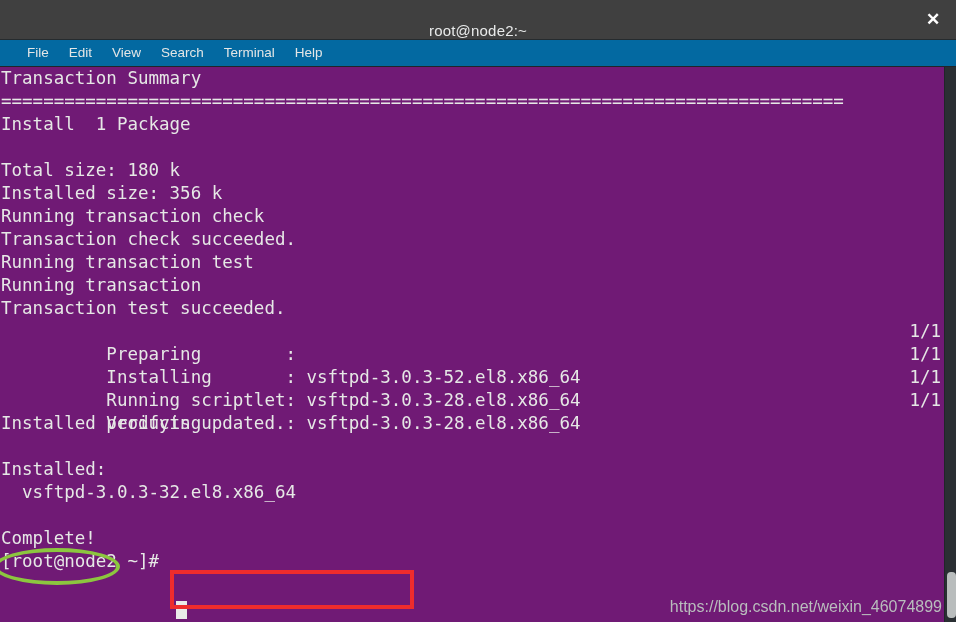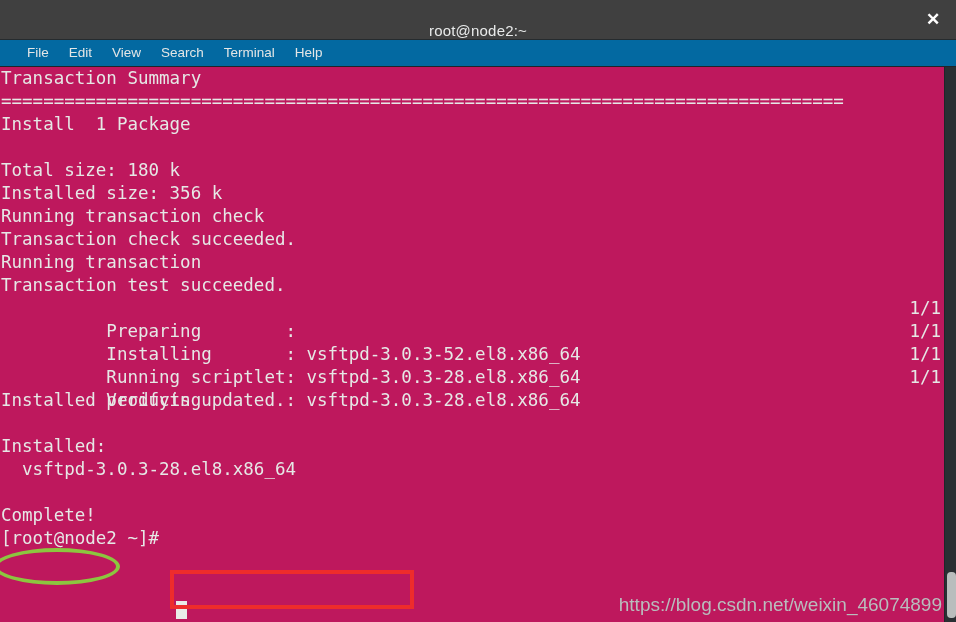--- a/index.html
+++ b/index.html
@@ -71,21 +71,21 @@
     color: #e4e6e6;
     padding: 2px 10px 3px 10px;
     cursor: default;
     white-space: nowrap;
   }
 
   
   #terminal {
     position: relative;
     height: 555px;
-    background: #be185d;
+    background: #701a75;
     overflow: hidden;
     padding: 0;
   }
   #screen {
     position: absolute;
     left: 0;
     top: 0;
     width: 944px;
     padding: 0 0 0 1px;
   }
@@ -140,21 +140,21 @@
     border: 4px solid #ee2c2c;
     pointer-events: none;
   }
 
   
   #watermark {
     position: absolute;
     right: 14px;
     bottom: 6px;
     font-family: "Liberation Sans", sans-serif;
-    font-size: 19px;
+    font-size: 16px;
     color: #b9bdbd;
     white-space: nowrap;
     user-select: none;
   }
 
   
   #scrollbar-track {
     position: absolute;
     right: 0;
     top: 67px;
@@ -197,20 +197,21 @@
     <div id="screen">
 
       <div class="line"><span>Transaction Summary</span></div>
       <div class="line rule"><span>================================================================================</span></div>
       <div class="line"><span>Install  1 Package</span></div>
       <div class="line"><span></span></div>
       <div class="line"><span>Total size: 180 k</span></div>
       <div class="line"><span>Installed size: 356 k</span></div>
       <div class="line"><span>Running transaction check</span></div>
       <div class="line"><span>Transaction check succeeded.</span></div>
+      <div class="line"><span>Running transaction test</span></div>
       <div class="line"><span>Running transaction</span></div>
       <div class="line"><span>Transaction test succeeded.</span></div>
 
       <div class="line">
         <span>  Preparing        :</span>
         <span class="count">1/1</span>
       </div>
       <div class="line">
         <span>  Installing       : vsftpd-3.0.3-52.el8.x86_64</span>
         <span class="count">1/1</span>
@@ -220,21 +221,21 @@
         <span class="count">1/1</span>
       </div>
       <div class="line">
         <span>  Verifying        : vsftpd-3.0.3-28.el8.x86_64</span>
         <span class="count">1/1</span>
       </div>
 
       <div class="line"><span>Installed products updated.</span></div>
       <div class="line"><span></span></div>
       <div class="line"><span>Installed:</span></div>
-      <div class="line"><span>  vsftpd-3.0.3-28.el8.x86_64</span></div>
+      <div class="line"><span>  vsftpd-3.0.3-32.el8.x86_64</span></div>
       <div class="line"><span></span></div>
       <div class="line"><span>Complete!</span></div>
       <div class="line"><span>[root@node2 ~]# </span></div>
 
     </div>
 
     <div id="cursor-block"></div>
 
     <div id="annot-ellipse"></div>
     <div id="annot-rect"></div>

